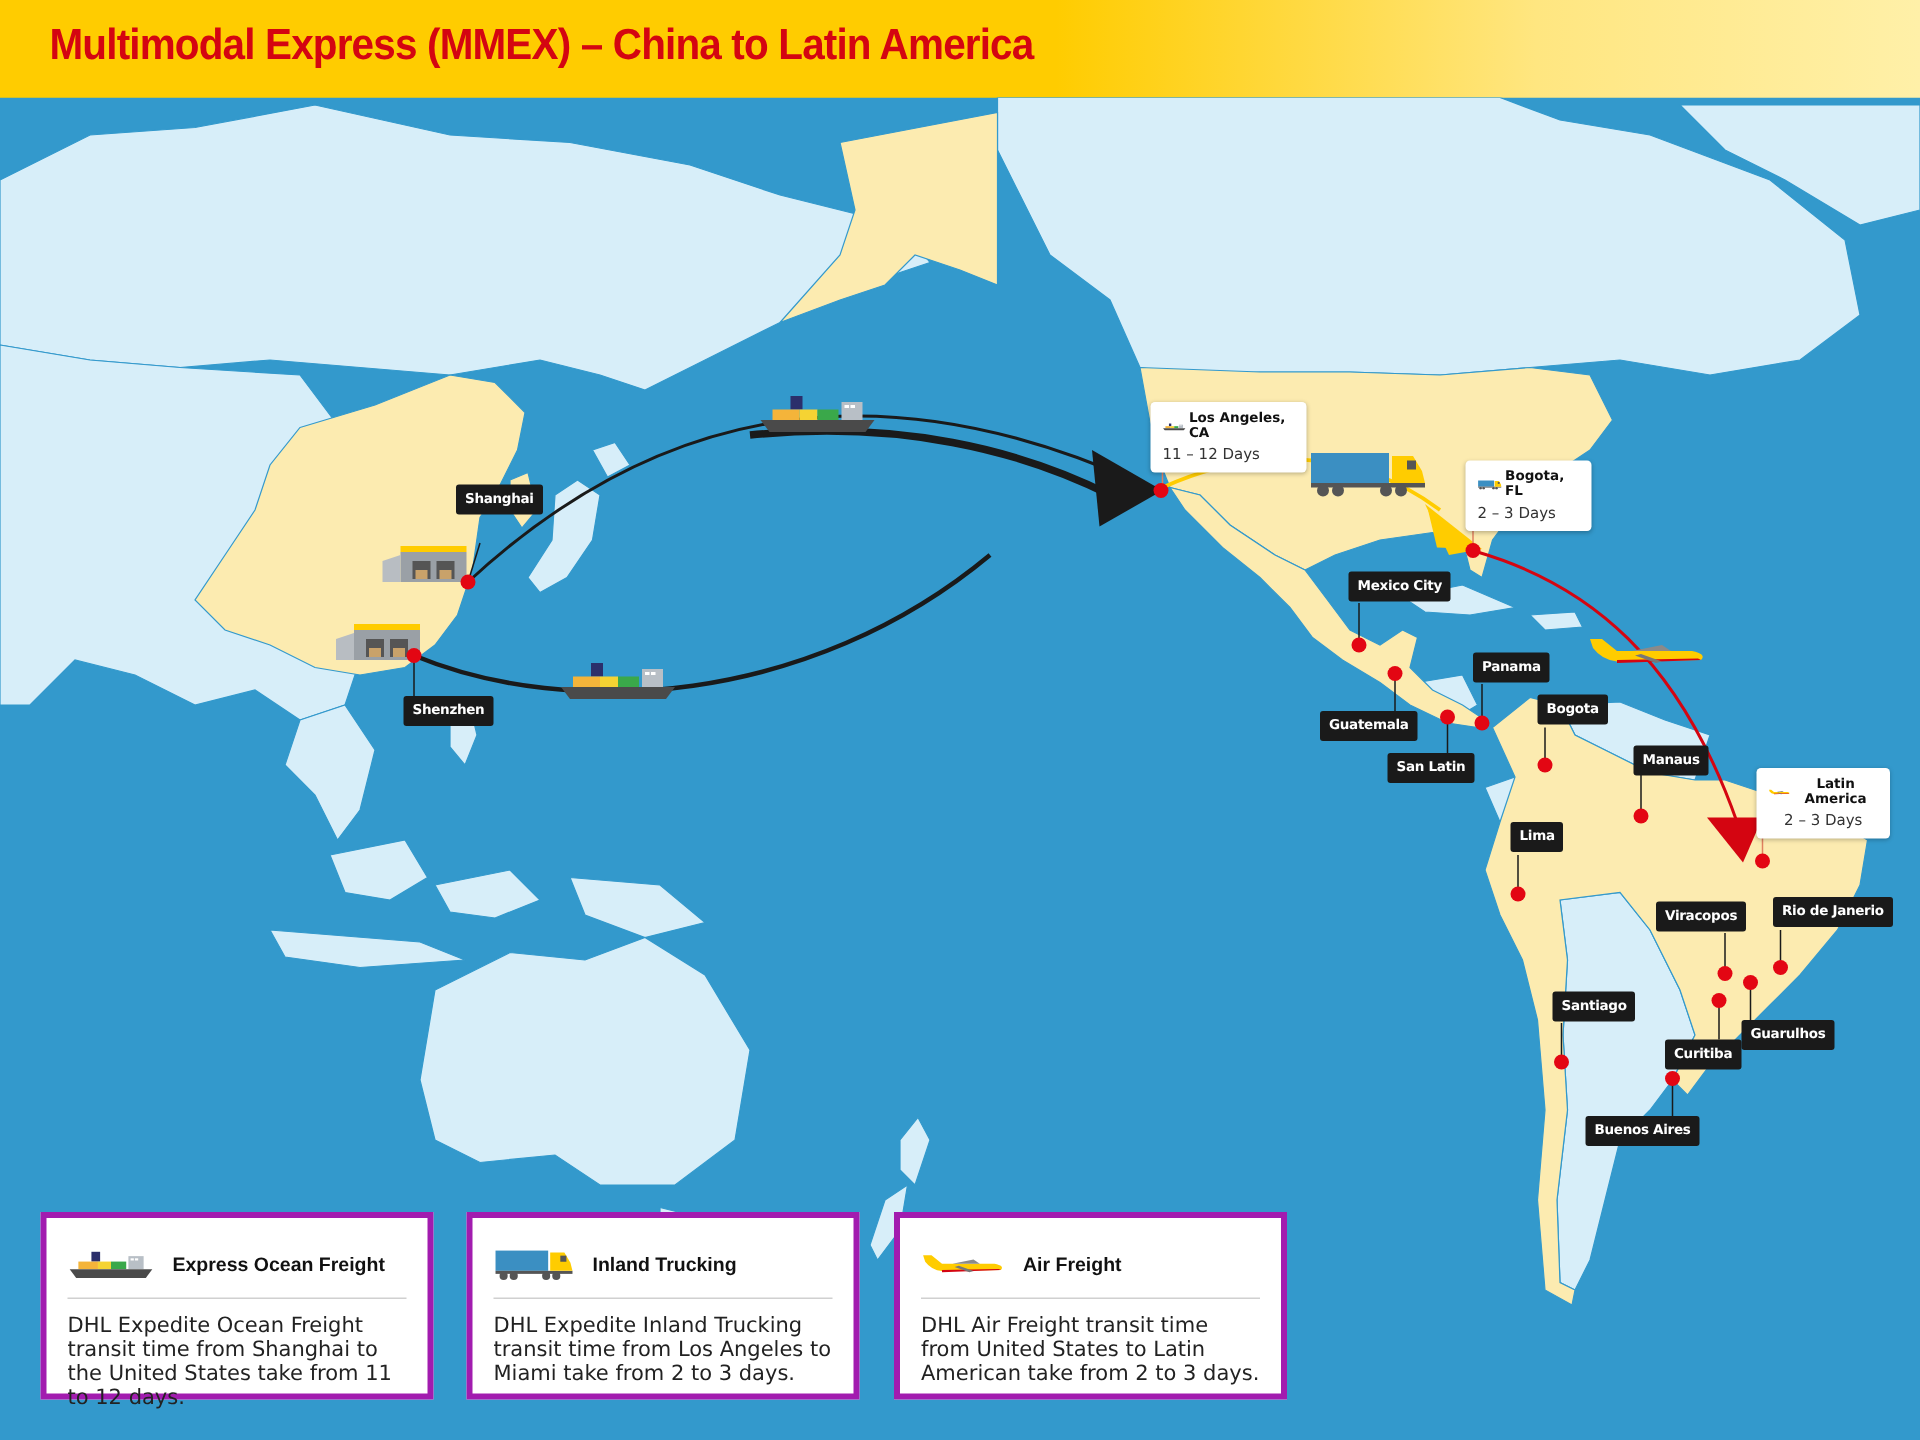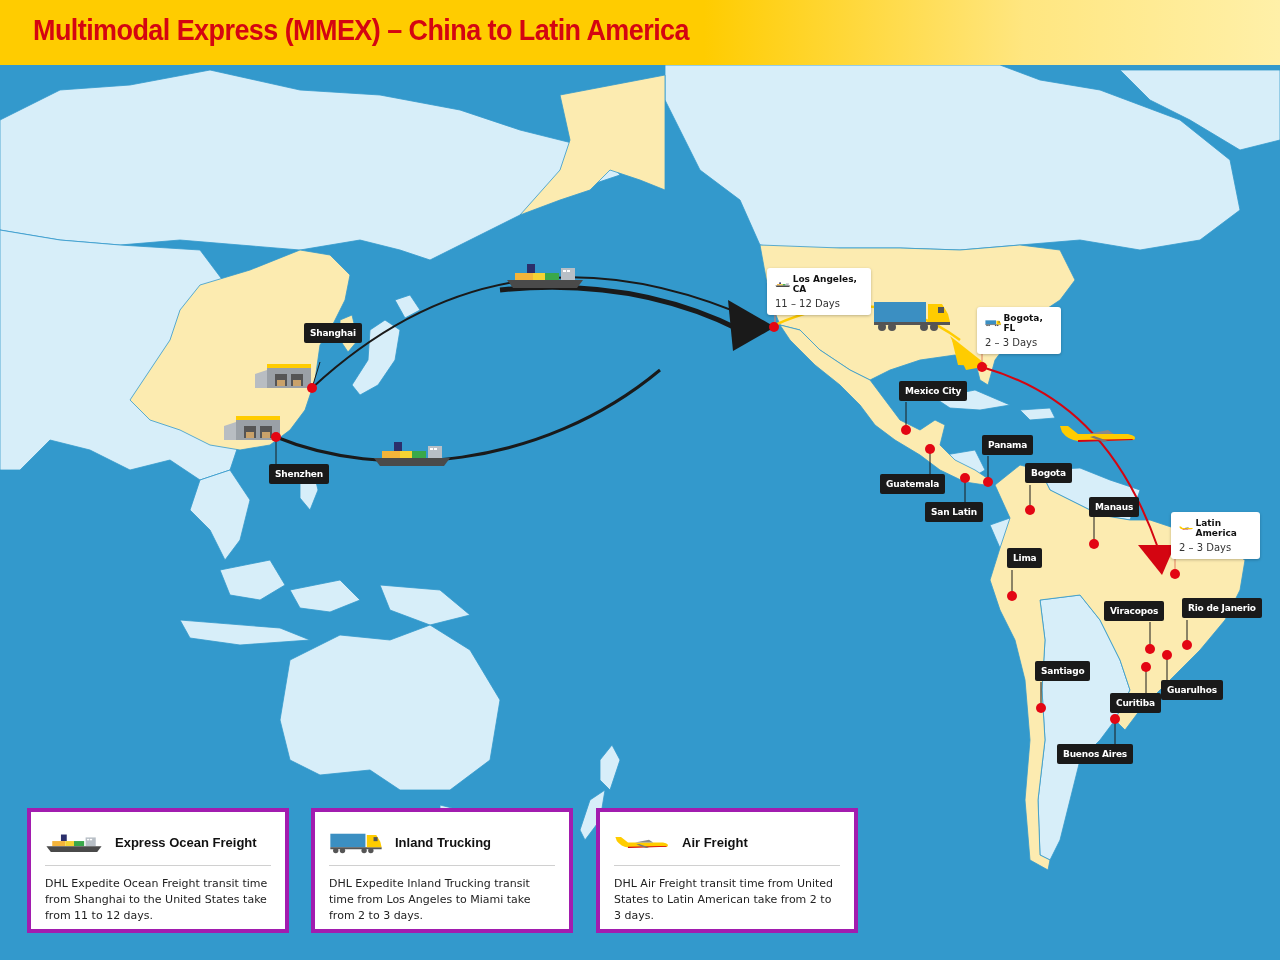--- a/index.html
+++ b/index.html
@@ -31,21 +31,21 @@
   }
   .callout .ct { display: flex; align-items: center; gap: 2px; font-weight: 700; font-size: 9px; color: #111; }
   .callout .cd { font-size: 10px; color: #333; margin-top: 4px; }
   .legend-card {
     position: absolute; top: 808px; width: 262px; height: 125px;
     background: #fff; border: 4px solid #a21caf;
   }
   .legend-card .lh { position: absolute; left: 14px; top: 18px; height: 24px; display: flex; align-items: center; gap: 12px; }
   .legend-card .lt { font-family: "Liberation Sans", sans-serif; font-weight: 700; font-size: 13px; color: #111; }
   .legend-card hr { position: absolute; left: 14px; right: 14px; top: 53px; border: none; border-top: 1px solid #d0d0d0; }
-  .legend-card .ld { position: absolute; left: 14px; right: 14px; top: 64px; font-size: 11px; line-height: 16px; color: #222; }
+  .legend-card .ld { position: absolute; left: 14px; right: 14px; top: 64px; font-size: 14px; line-height: 16px; color: #222; }
 </style>
 </head>
 <body>
 
 <div class="header">
   <h1>Multimodal Express (MMEX) – China to Latin America</h1>
 </div>
 
 <div class="map">
   <svg width="1280" height="895" viewBox="0 65 1280 895" xmlns="http://www.w3.org/2000/svg">
@@ -238,21 +238,21 @@
 </div>
 <div class="callout" style="left:977px;top:307px;width:84px;">
   <div class="ct">
     <svg width="18" height="8" viewBox="0 0 80 34">
         <use href="#truck"></use>
       </svg>
     <span>Bogota, FL</span>
   </div>
   <div class="cd">2 – 3 Days</div>
 </div>
-<div class="callout" style="left:1171px;top:512px;width:89px;">
+<div class="callout" style="left:1171px;top:512px;width:89px;text-align:center;">
   <div class="ct">
     <svg width="18" height="6" viewBox="0 0 80 24">
         <use href="#plane"></use>
       </svg>
     <span>Latin America</span>
   </div>
   <div class="cd">2 – 3 Days</div>
 </div>
 
 <div class="legend-card" style="left:27px;">

